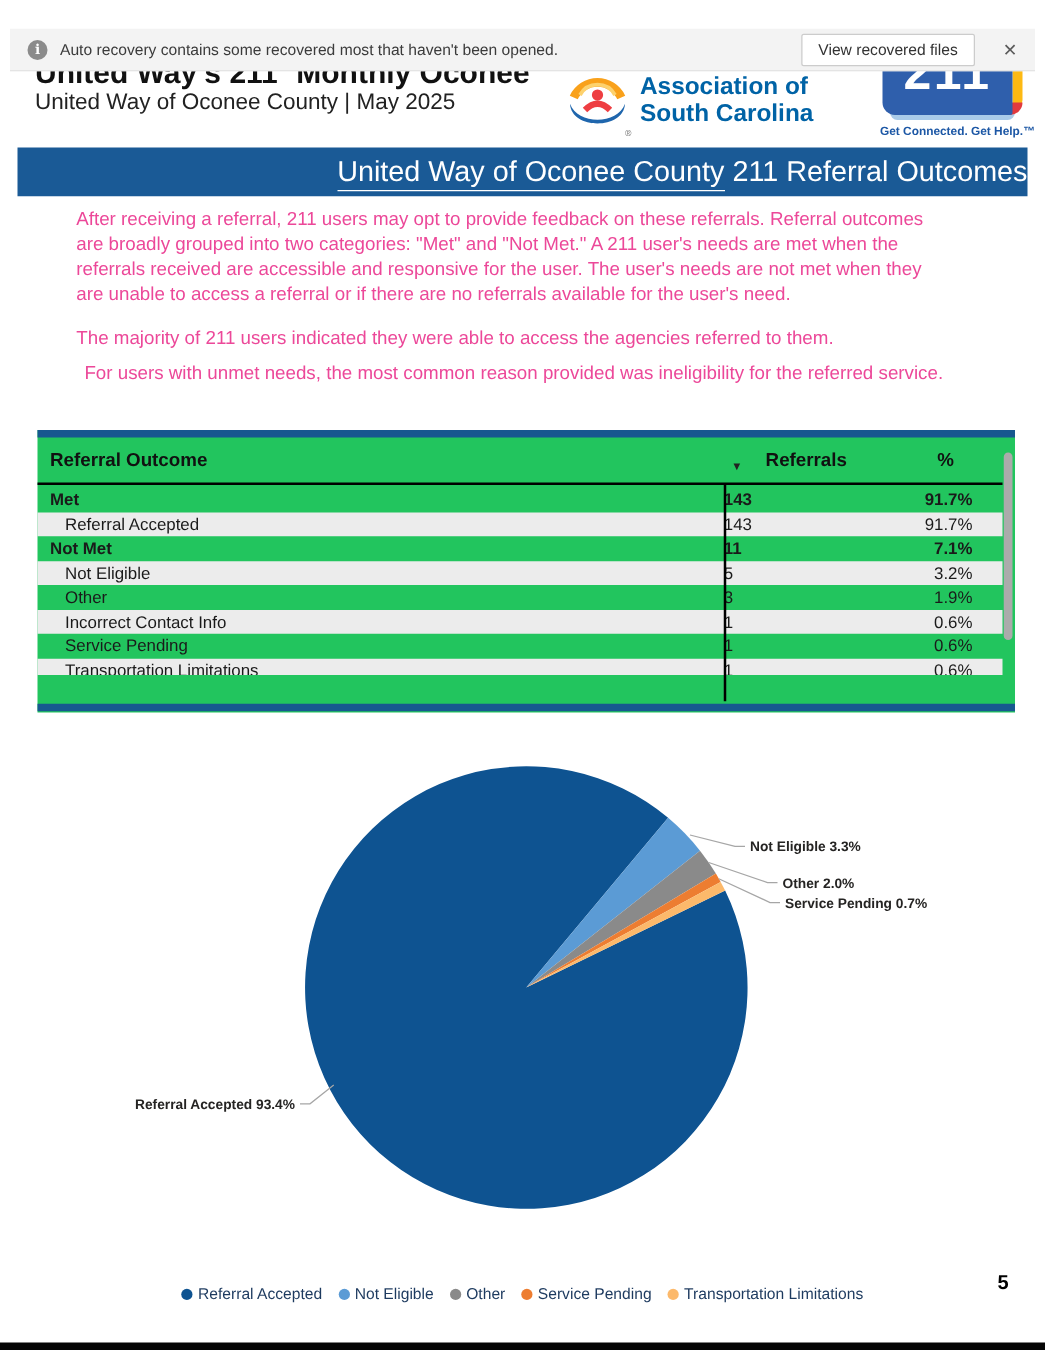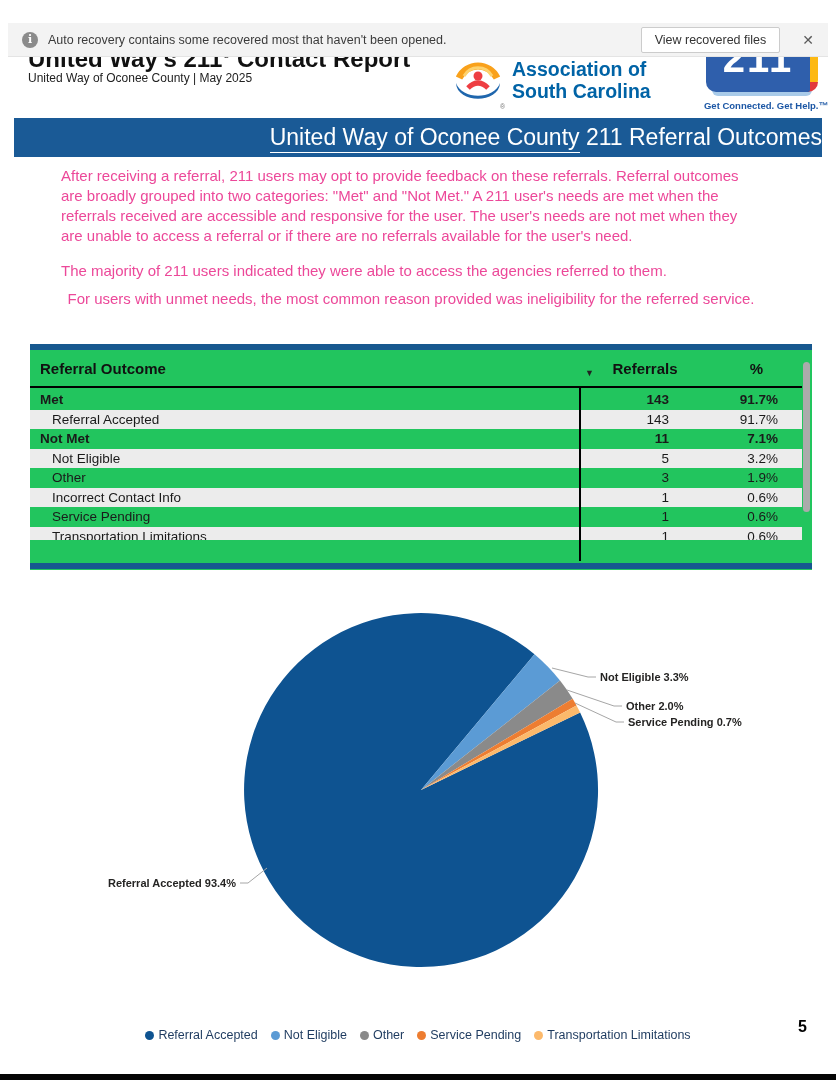--- a/index.html
+++ b/index.html
@@ -25,21 +25,21 @@
     background:#ffffff; border:1px solid #cccccc; border-radius:2px;
     font-size:12.5px; color:#333; padding:5px 13px; margin-right:22px;
     font-family:"Liberation Sans", sans-serif; cursor:pointer;
   }
   .notif-close { font-size:14px; color:#5a5a5a; margin-right:14px; cursor:pointer; }
 
   
   .rpt-title { position:absolute; left:28px; top:40px; font-size:24px; line-height:28px;
     font-weight:bold; color:#111; z-index:1; white-space:nowrap; }
   .rpt-title sup { font-size:11px; }
-  .rpt-subtitle { position:absolute; left:28px; top:71px; font-size:12px; color:#222; z-index:1; }
+  .rpt-subtitle { position:absolute; left:28px; top:71px; font-size:18px; color:#222; z-index:1; }
 
   .uw-logo { position:absolute; left:450px; top:55px; width:56px; height:56px; z-index:1; }
   .uw-text { position:absolute; left:512px; top:58px; font-size:19.5px; line-height:22px;
     font-weight:bold; color:#0063a6; z-index:1; }
 
   .logo211 { position:absolute; left:666px; top:38px; width:118px; height:60px; z-index:1;margin-left:40px; }
   .logo211 .bubble {
     position:absolute; left:0; top:0; width:104px; height:54px; background:#2f5fac;
     border-radius:10px 10px 2px 10px; overflow:hidden;
   }
@@ -86,21 +86,21 @@
     display:grid; grid-template-columns:549px 132px 91px; align-items:center;
     height:19.5px; font-size:13.5px; color:#1a1a1a; overflow:hidden;
   }
   .trow.shaded { background:#ececec; }
   .trow.bold { font-weight:bold; }
   .trow.clipped { height:13px; align-items:start; }
   .trow.clipped > div { line-height:19px; }
   .trow.total { border-top:2px solid #000; height:20px; font-weight:bold; }
   .trow .lbl { padding-left:22px; white-space:nowrap; }
   .trow.toplevel .lbl { padding-left:10px; }
-  .trow .num { text-align:right; padding-right:42px; }
+  .trow .num { padding-right:42px; }
   .trow .pct { text-align:right; padding-right:24px; }
   .vdivider { position:absolute; left:549px; top:44px; width:1.5px; height:173px; background:#000; }
   .tbl-scrollbar { position:absolute; left:773px; top:18px; width:7px; height:150px;
     background:#ababab; border-radius:4px; cursor:pointer; }
 
   
   .chart-svg { position:absolute; left:0; top:580px; }
   .chart-svg text { font-family:"Liberation Sans", sans-serif; font-size:11px; font-weight:bold; fill:#252423; }
 
   .legend {
@@ -119,21 +119,21 @@
 
 <div class="page">
 
   <div class="notif-bar">
     <span class="notif-info">i</span>
     <span class="notif-msg">Auto recovery contains some recovered most that haven't been opened.</span>
     <button class="notif-btn">View recovered files</button>
     <span class="notif-close">✕</span>
   </div>
 
-  <div class="rpt-title"><span>United Way's 211</span><sup>®</sup><span> Contact Report</span></div>
+  <div class="rpt-title"><span>United Way's 211</span><sup>®</sup><span> Monthly Oconee</span></div>
   <div class="rpt-subtitle">United Way of Oconee County | May 2025</div>
 
   <svg class="uw-logo" viewBox="0 0 56 56">
     <path d="M9,23 A21,21 0 0 1 47,23" stroke="#f9a11b" stroke-width="7" fill="none"></path>
     <path d="M14,21 A16,16 0 0 1 42,21" stroke="#fdd26e" stroke-width="3" fill="none"></path>
     <path d="M6,28 C12,45 44,45 50,28 C49,49 7,49 6,28 Z" fill="#1f66ad"></path>
     <circle cx="28" cy="21" r="4.5" fill="#ee3e42"></circle>
     <path d="M18,33 Q28,23 38,33" stroke="#ee3e42" stroke-width="5" fill="none"></path>
     <text x="50" y="54" font-size="7" fill="#777">®</text>
   </svg>

